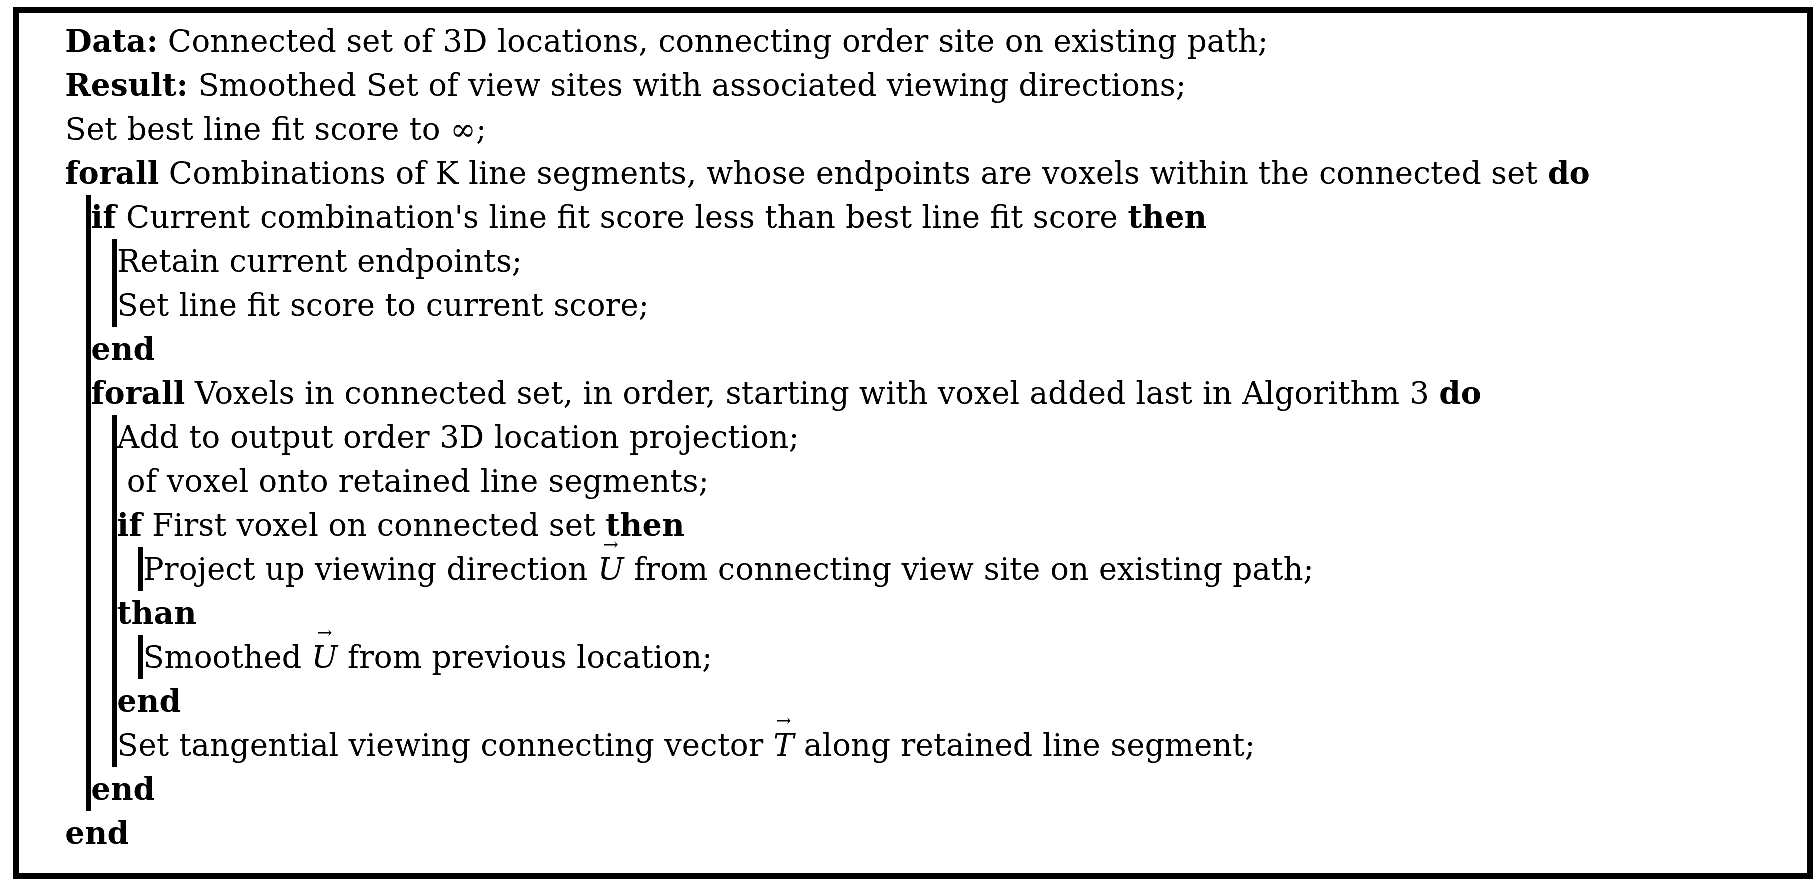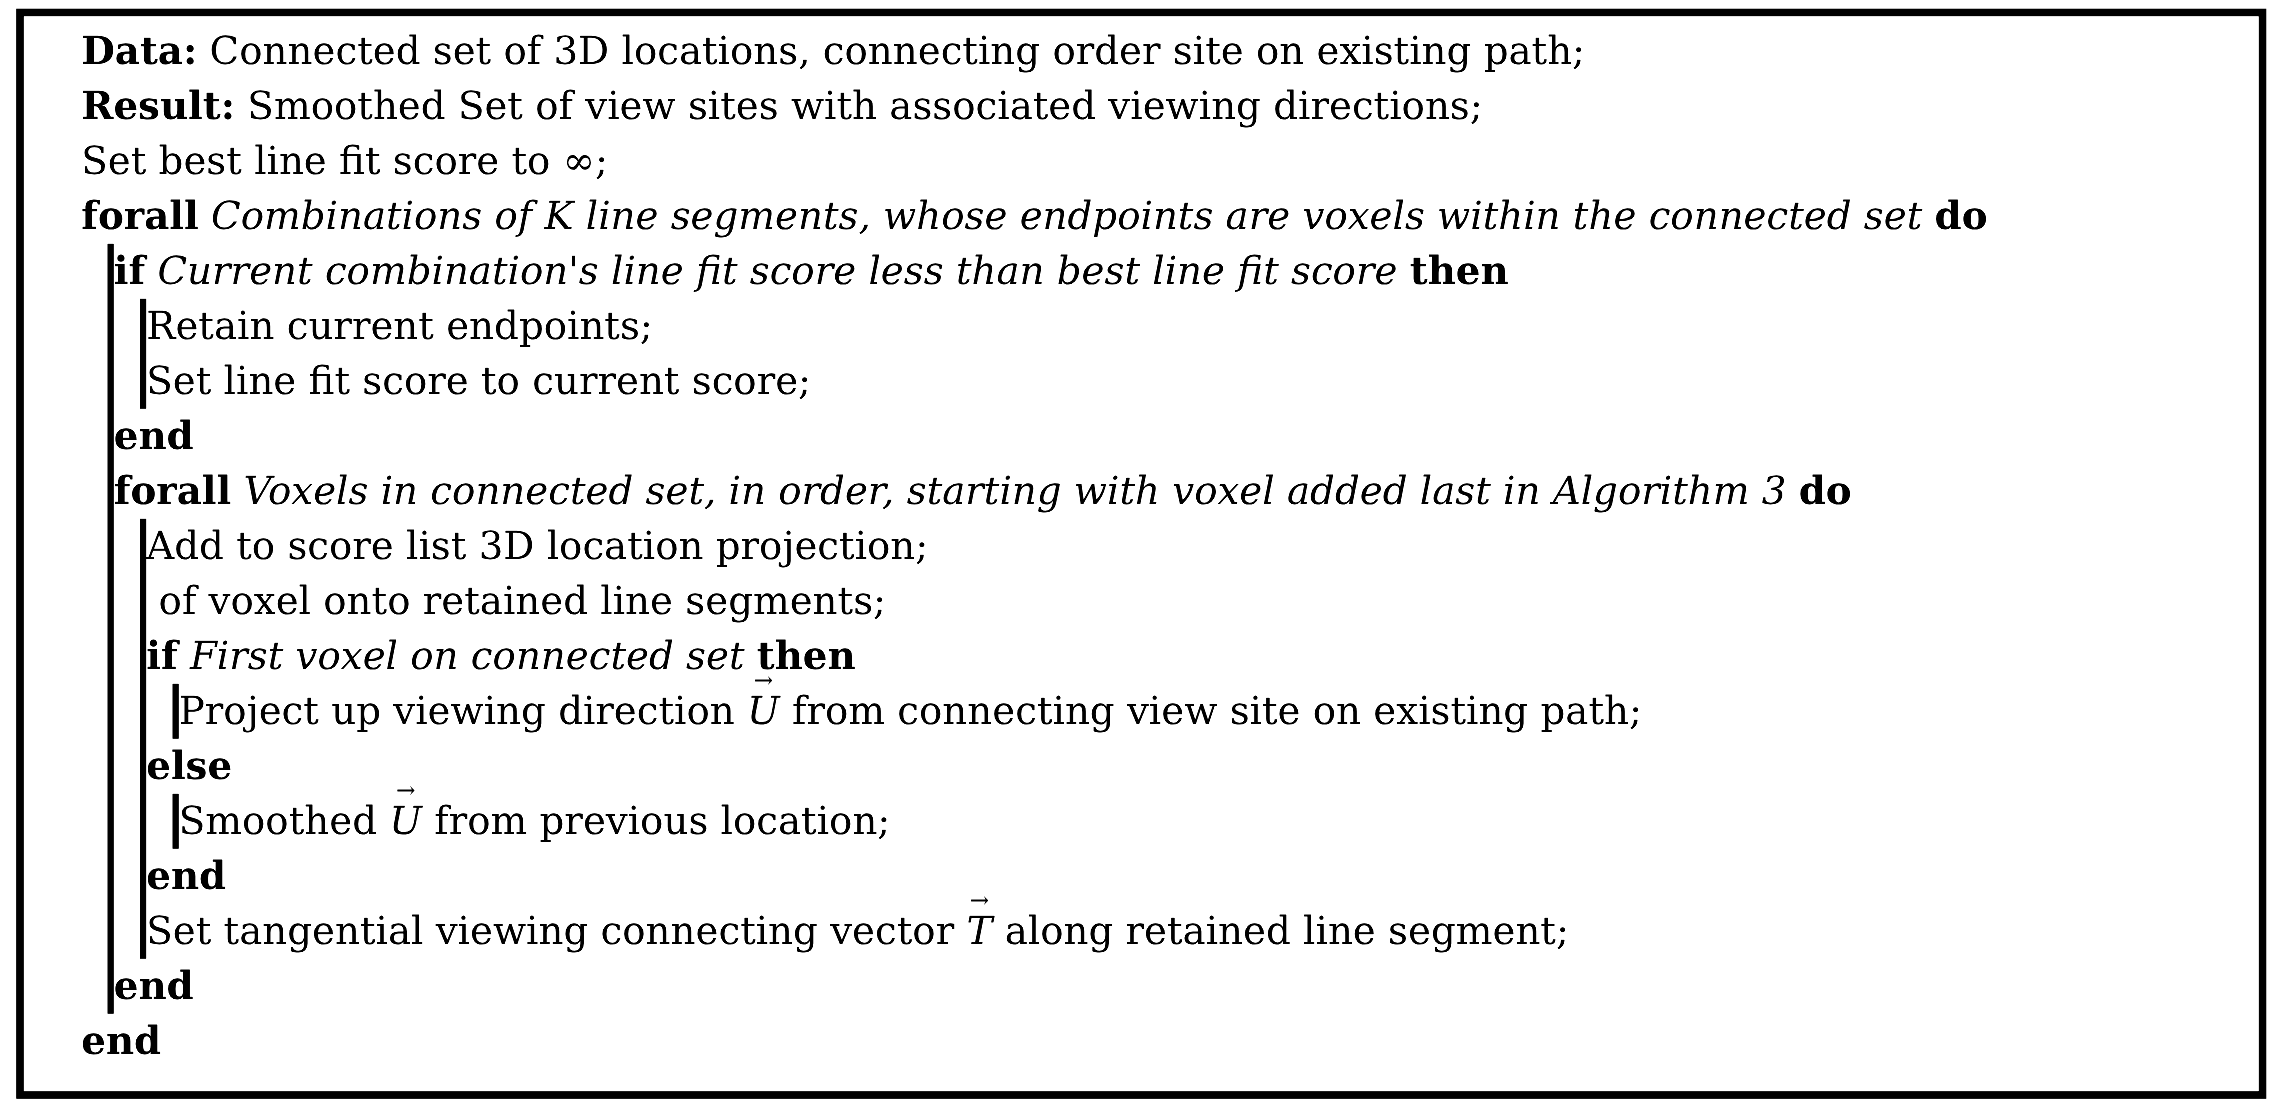--- a/index.html
+++ b/index.html
@@ -6,21 +6,21 @@
   body{width:1819px;height:886px;position:relative;overflow:hidden;
        font-family:"DejaVu Serif","Liberation Serif",serif;color:#000;}
   .algo-box{
     position:absolute;left:13px;top:7px;width:1800px;height:872px;
     box-sizing:border-box;border:6px solid #000;background:#fff;
     padding:6px 18px 0 46px;
     filter:blur(0.3px) contrast(1.5);
   }
   .ln{font-size:31px;line-height:44px;white-space:pre-wrap;}
   .b{font-weight:bold;text-align:right;}
-  .i{font-style:italic;text-align:right;}
+  .i{text-align:right;}
   .blk{margin-left:21px;border-left:5px solid #000;}
   .vec{position:relative;display:inline-block;font-style:italic;}
   .vec .arrow{
     position:absolute;left:0;top:-0.58em;width:100%;text-align:center;
     font-size:0.60em;font-style:normal;line-height:1;
   }
 </style>
 </head>
 <body>
 
@@ -42,31 +42,31 @@
       <div class="ln"><span>Retain current endpoints;</span></div>
       <div class="ln"><span>Set line fit score to current score;</span></div>
     </div>
 
     <div class="ln"><span class="b">end</span></div>
 
     <div class="ln"><span class="b">forall</span><span class="i"> Voxels in connected set, in order, starting with voxel added last in Algorithm 3 </span><span class="b">do</span></div>
 
     <div class="blk">
 
-      <div class="ln"><span>Add to score list 3D location projection;</span></div>
+      <div class="ln"><span>Add to output order 3D location projection;</span></div>
 
       <div class="ln"><span> of voxel onto retained line segments;</span></div>
 
       <div class="ln"><span class="b">if</span><span class="i"> First voxel on connected set </span><span class="b">then</span></div>
 
       <div class="blk">
         <div class="ln"><span>Project up viewing direction </span><span class="vec"><span class="arrow">→</span><span>U</span></span><span> from connecting view site on existing path;</span></div>
       </div>
 
-      <div class="ln"><span class="b">else</span></div>
+      <div class="ln"><span class="b">than</span></div>
 
       <div class="blk">
         <div class="ln"><span>Smoothed </span><span class="vec"><span class="arrow">→</span><span>U</span></span><span> from previous location;</span></div>
       </div>
 
       <div class="ln"><span class="b">end</span></div>
 
       <div class="ln"><span>Set tangential viewing connecting vector </span><span class="vec"><span class="arrow">→</span><span>T</span></span><span> along retained line segment;</span></div>
 
     </div>

